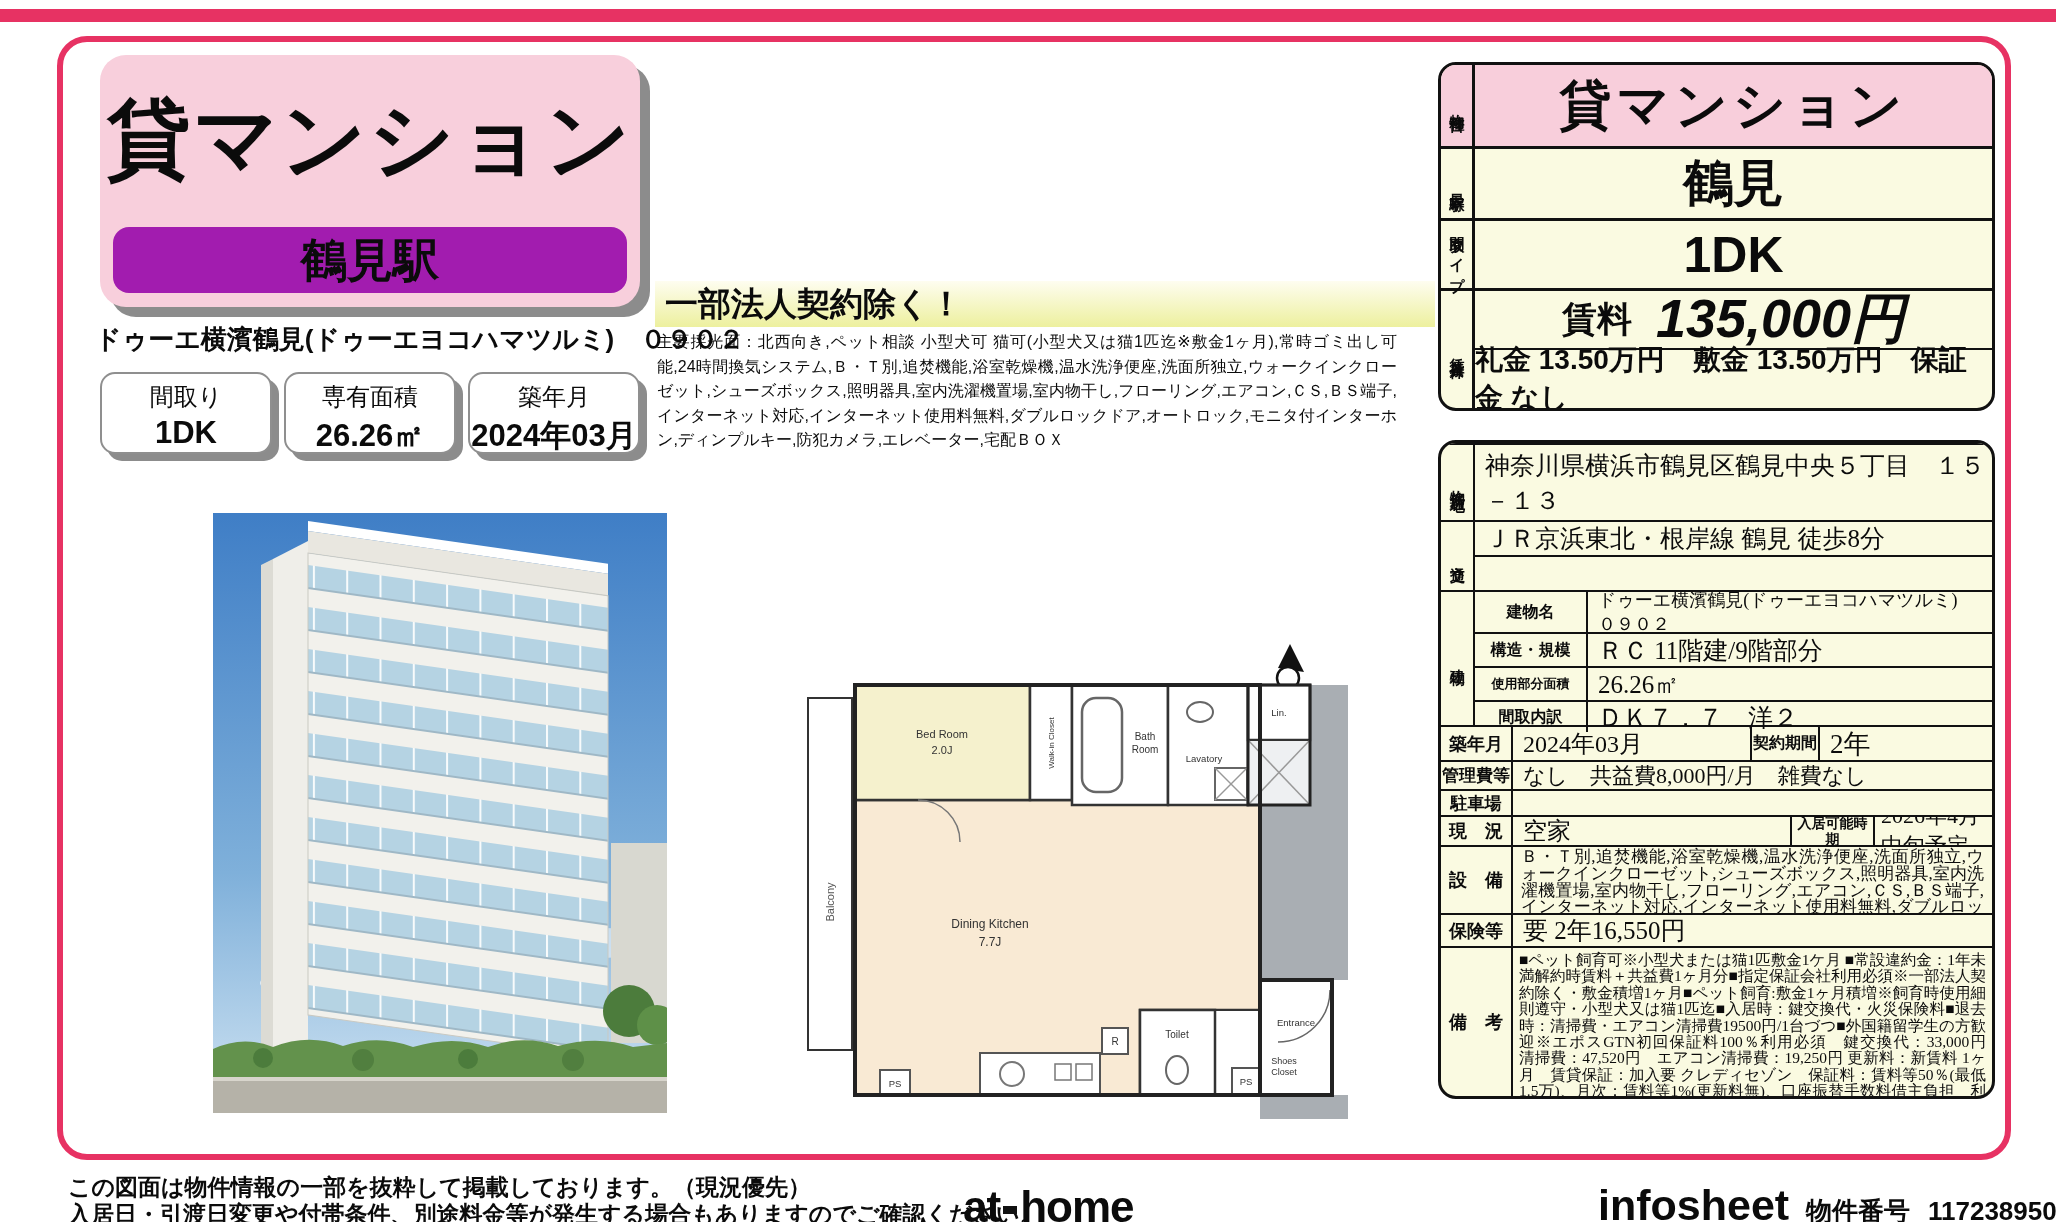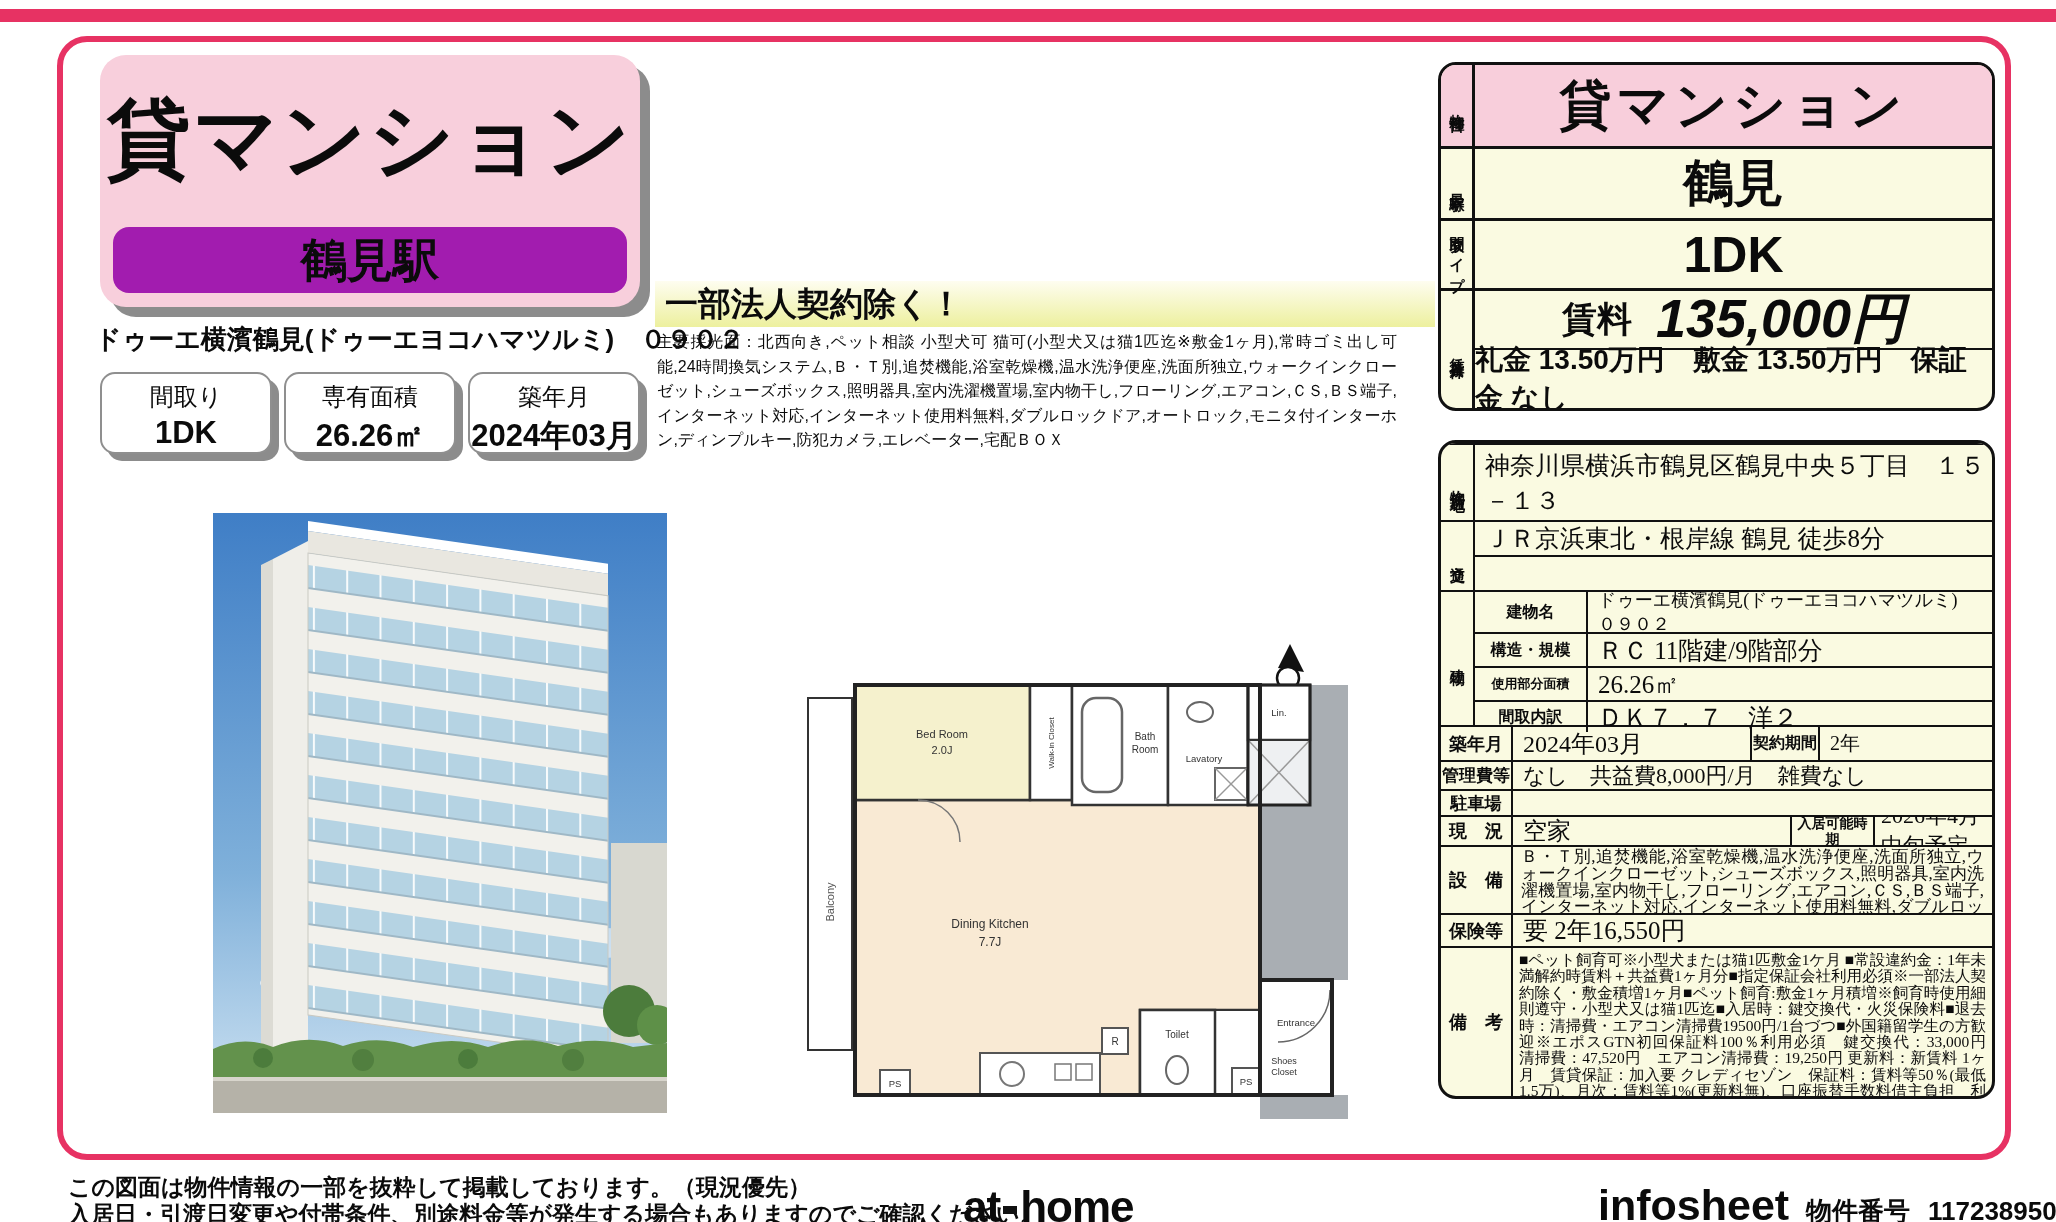--- a/index.html
+++ b/index.html
@@ -298,21 +298,21 @@
         <div class="subrow" style="height:32px">
           <div class="sublab" style="font-size:16px">間取内訳</div>
           <div class="bval" style="font-size:25px">ＤＫ７．７　洋２</div>
         </div>
       </div>
     </div>
     <div class="trow" style="height:35px">
       <div class="wlab">築年月</div>
       <div class="bval" style="flex:0 0 205px;font-size:24px">2024年03月</div>
       <div class="ml" style="flex:0 0 70px;font-size:16px">契約期間</div>
-      <div class="bval" style="font-size:20px">2年</div>
+      <div class="bval" style="font-size:27px">2年</div>
     </div>
     <div class="trow" style="height:29px">
       <div class="wlab" style="font-size:17px">管理費等</div>
       <div class="bval" style="font-size:22px">なし　共益費8,000円/月　雑費なし</div>
     </div>
     <div class="trow" style="height:26px">
       <div class="wlab" style="font-size:17px">駐車場</div>
     </div>
     <div class="trow" style="height:30px">
       <div class="wlab">現　況</div>

